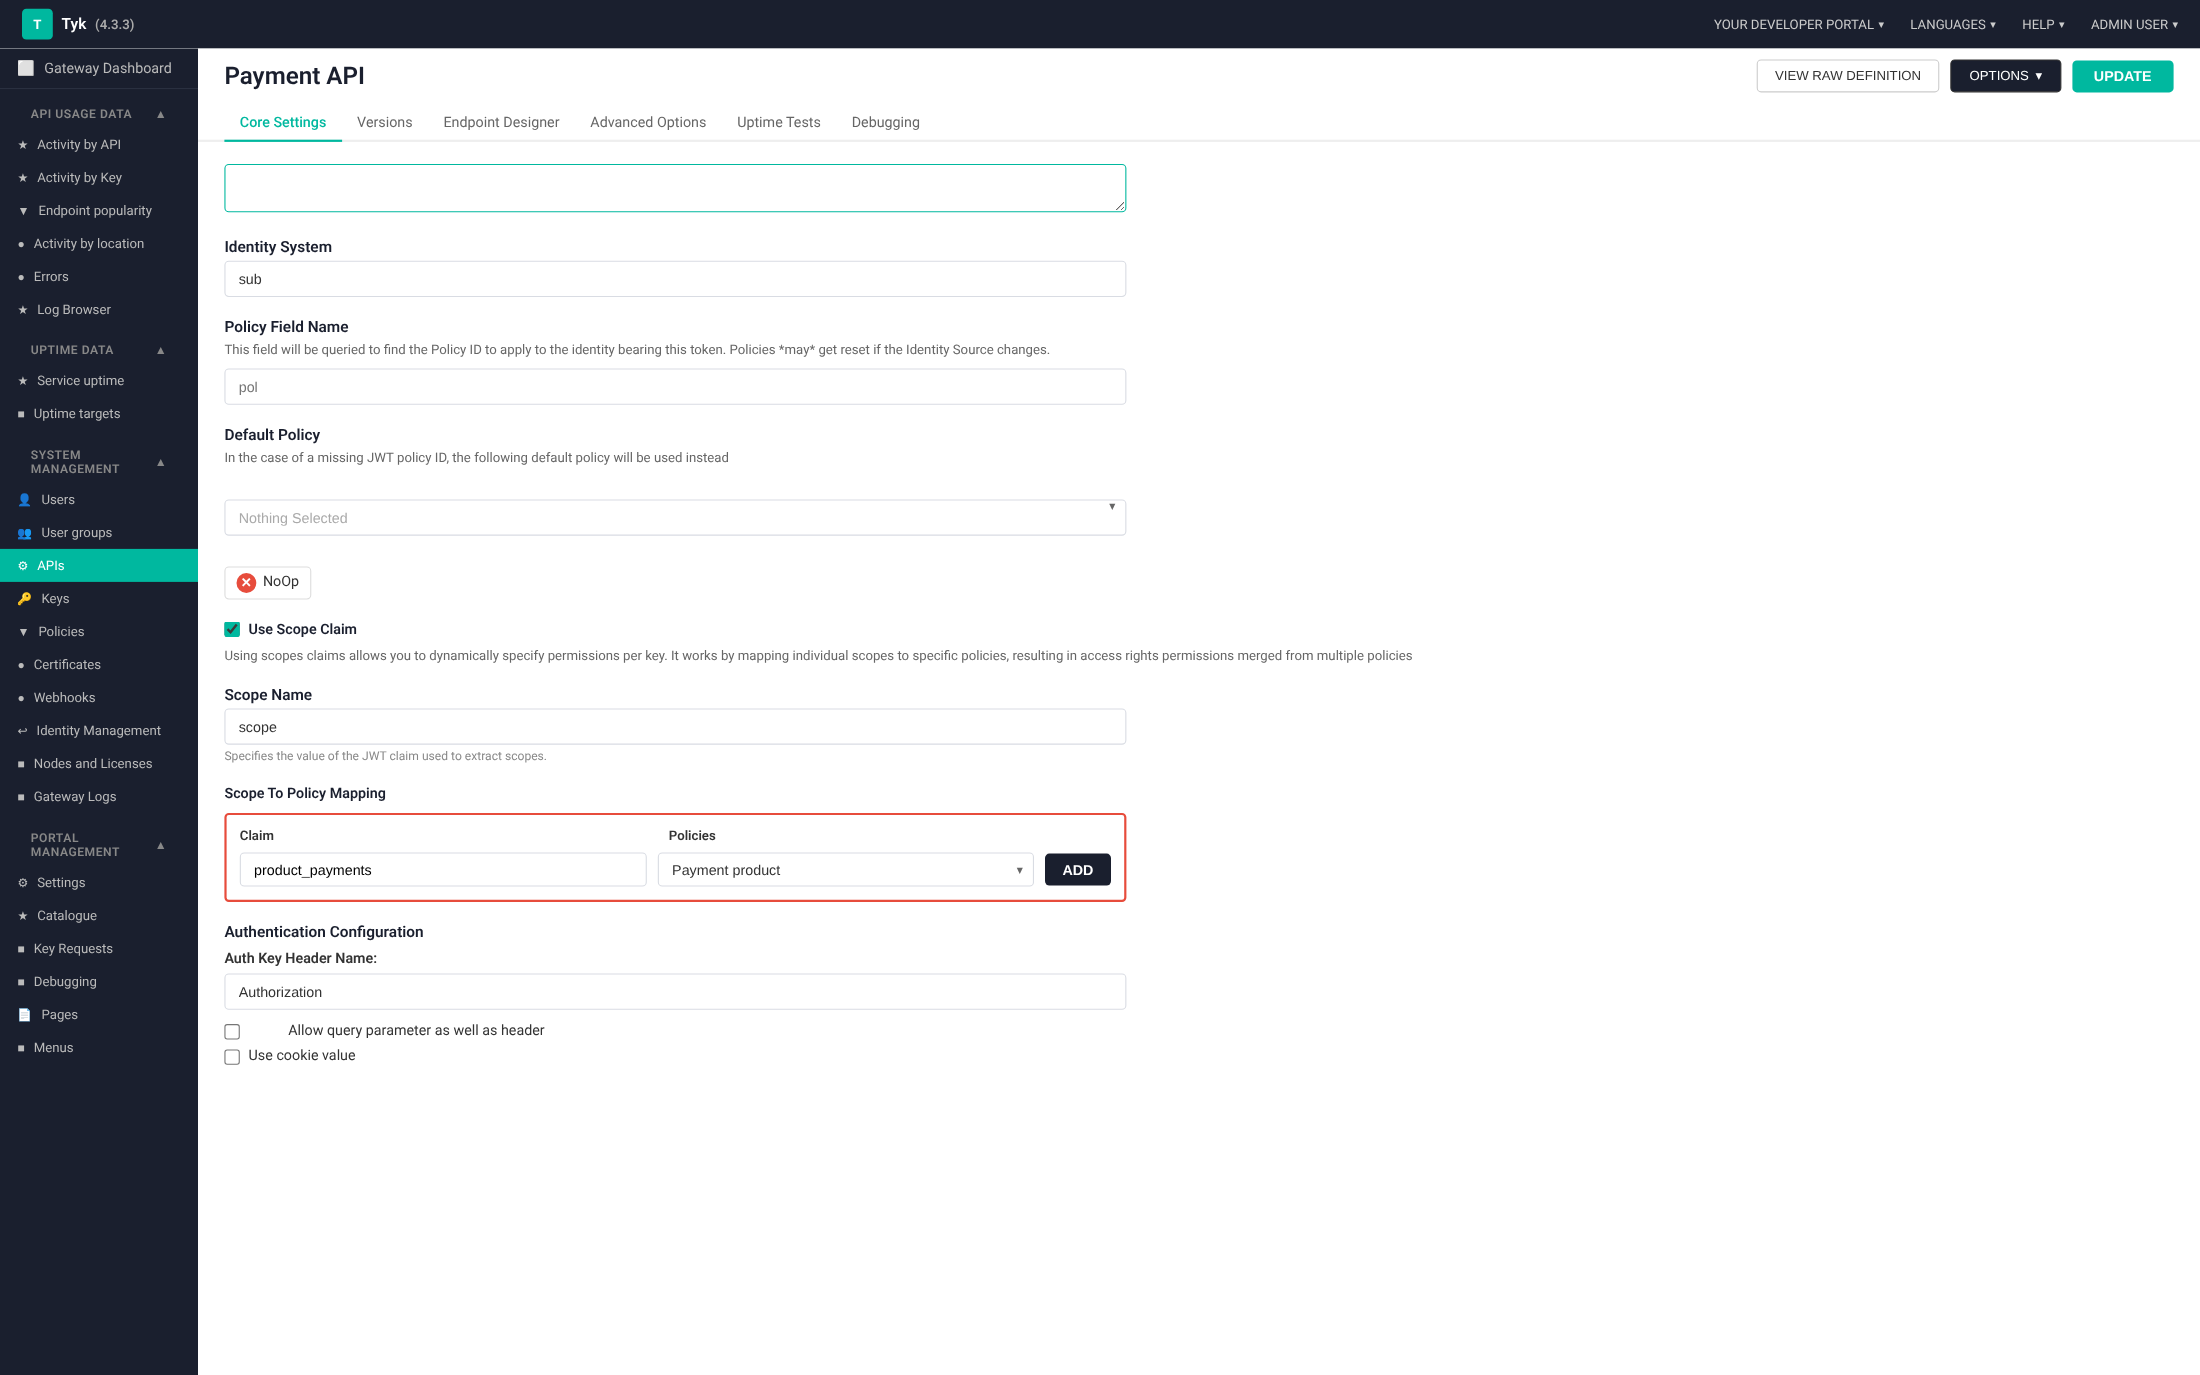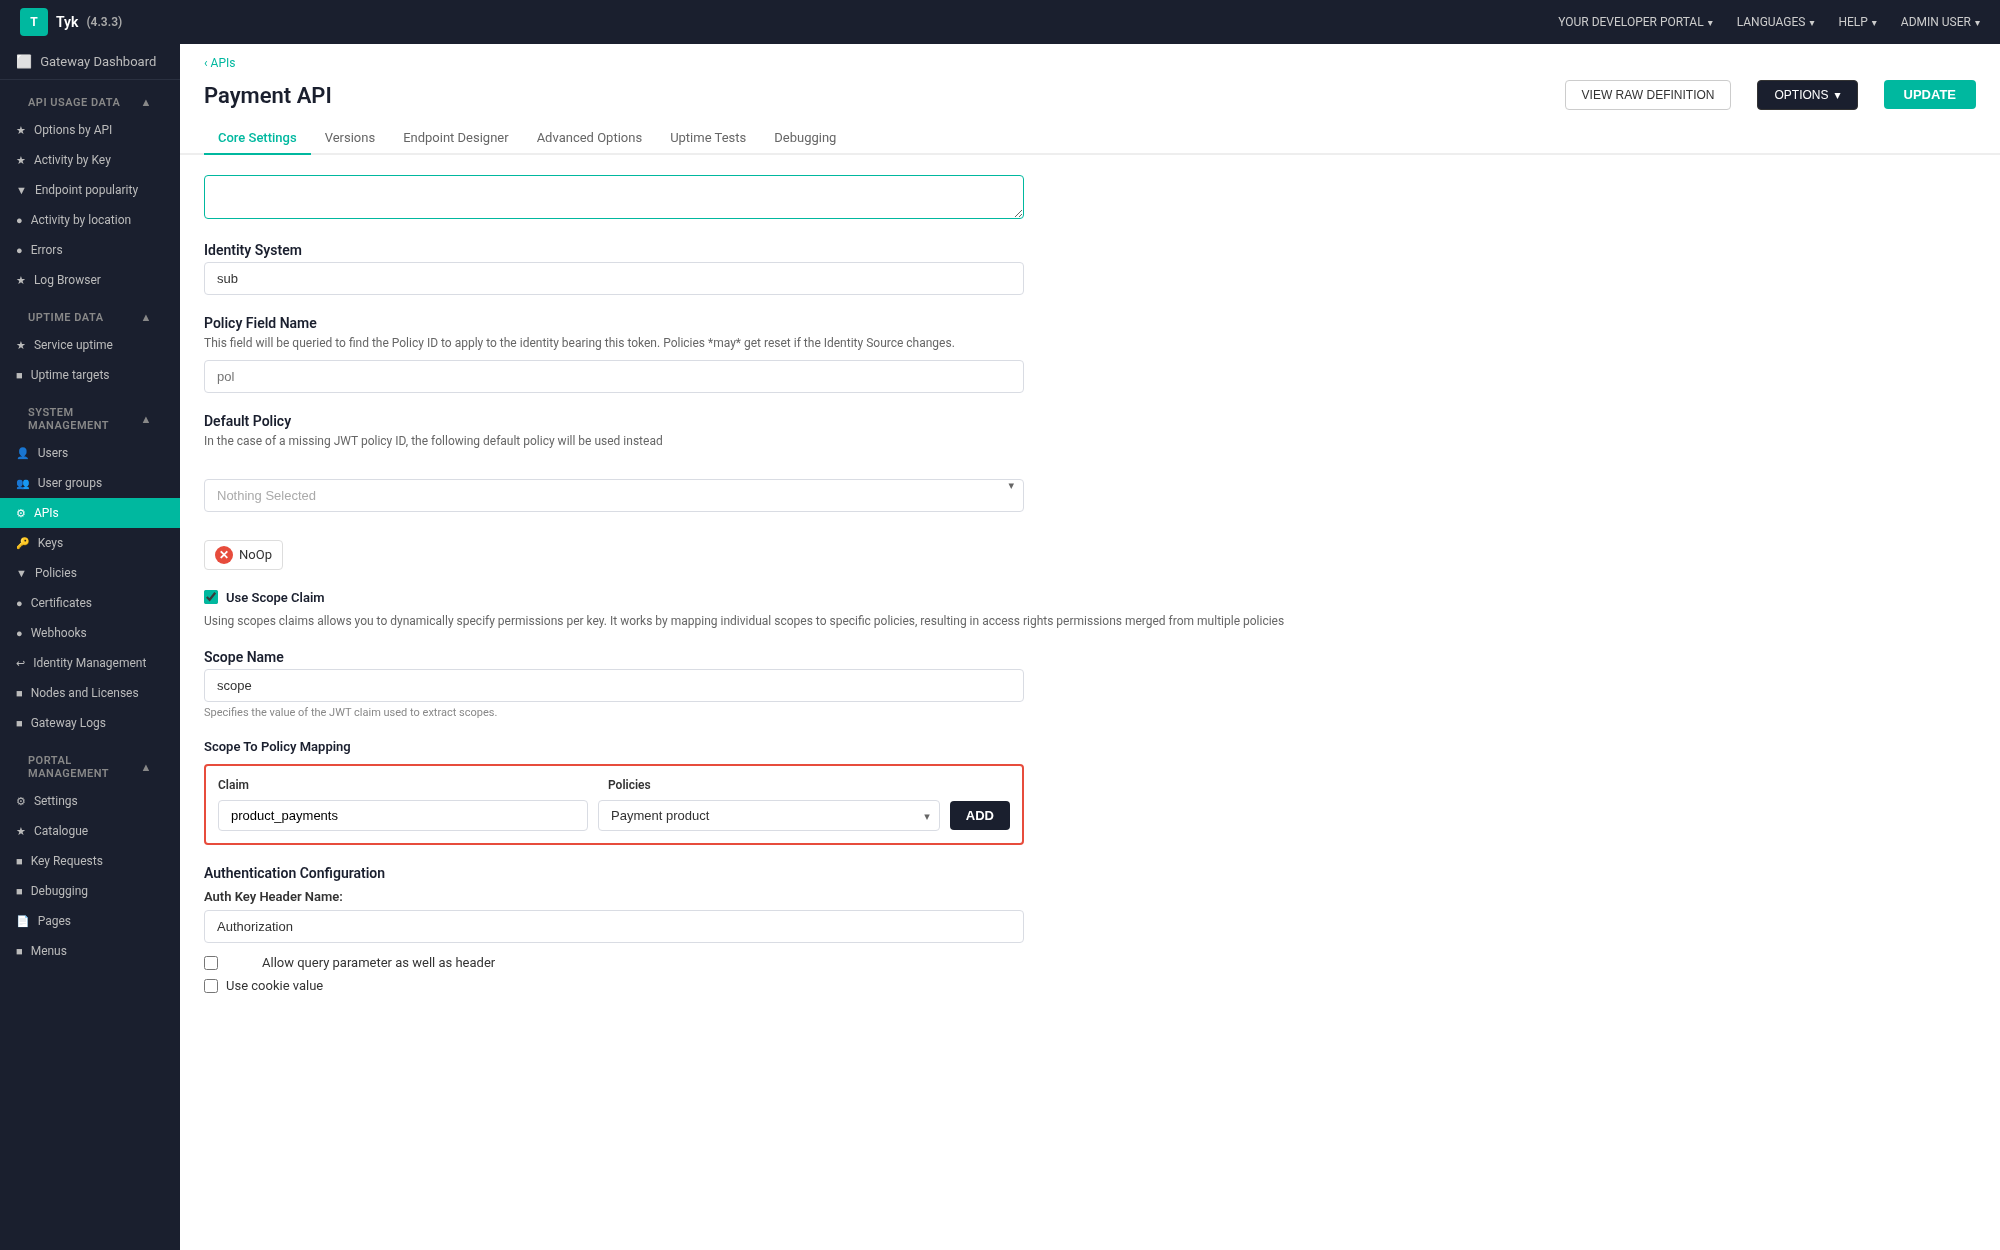--- a/index.html
+++ b/index.html
@@ -123,22 +123,22 @@
       padding: 10px 24px 0;
     }
     .page-title {
       font-size: 22px;
       font-weight: 600;
       color: #1a1f2e;
       flex: 1;
     }
     .header-actions {
       display: flex;
-      gap: 26px;
-      align-items: flex-start;
+      gap: 10px;
+      align-items: center;
       border-radius: 12px;
     }
     .btn-outline {
       border: 1px solid #ccc;
       background: #fff;
       padding: 7px 16px;
       border-radius: 4px;
       font-size: 12px;
       cursor: pointer;
       color: #333;
@@ -400,21 +400,21 @@
       <span>⬜</span>
       <span>Gateway Dashboard</span>
     </div>
 
     <div class="sidebar-section-header">
       <span>API Usage Data</span>
       <span>▲</span>
     </div>
     <div class="sidebar-item">
       <span class="sidebar-icon">★</span>
-      <span>Options by API</span>
+      <span>Activity by API</span>
     </div>
     <div class="sidebar-item">
       <span class="sidebar-icon">★</span>
       <span>Activity by Key</span>
     </div>
     <div class="sidebar-item">
       <span class="sidebar-icon">▼</span>
       <span>Endpoint popularity</span>
     </div>
     <div class="sidebar-item">
@@ -512,23 +512,20 @@
       <span class="sidebar-icon">📄</span>
       <span>Pages</span>
     </div>
     <div class="sidebar-item">
       <span class="sidebar-icon">■</span>
       <span>Menus</span>
     </div>
   </aside>
 
   <main class="main">
-    <div class="breadcrumb">
-      <a href="#">‹ <span>APIs</span></a>
-    </div>
 
     <div class="page-header">
       <h1 class="page-title">Payment API</h1>
       <div class="header-actions">
         <button class="btn-outline">VIEW RAW DEFINITION</button>
         <button class="btn-dark">
           <span>OPTIONS</span>
           <span>▾</span>
         </button>
         <button class="btn-teal">UPDATE</button>

